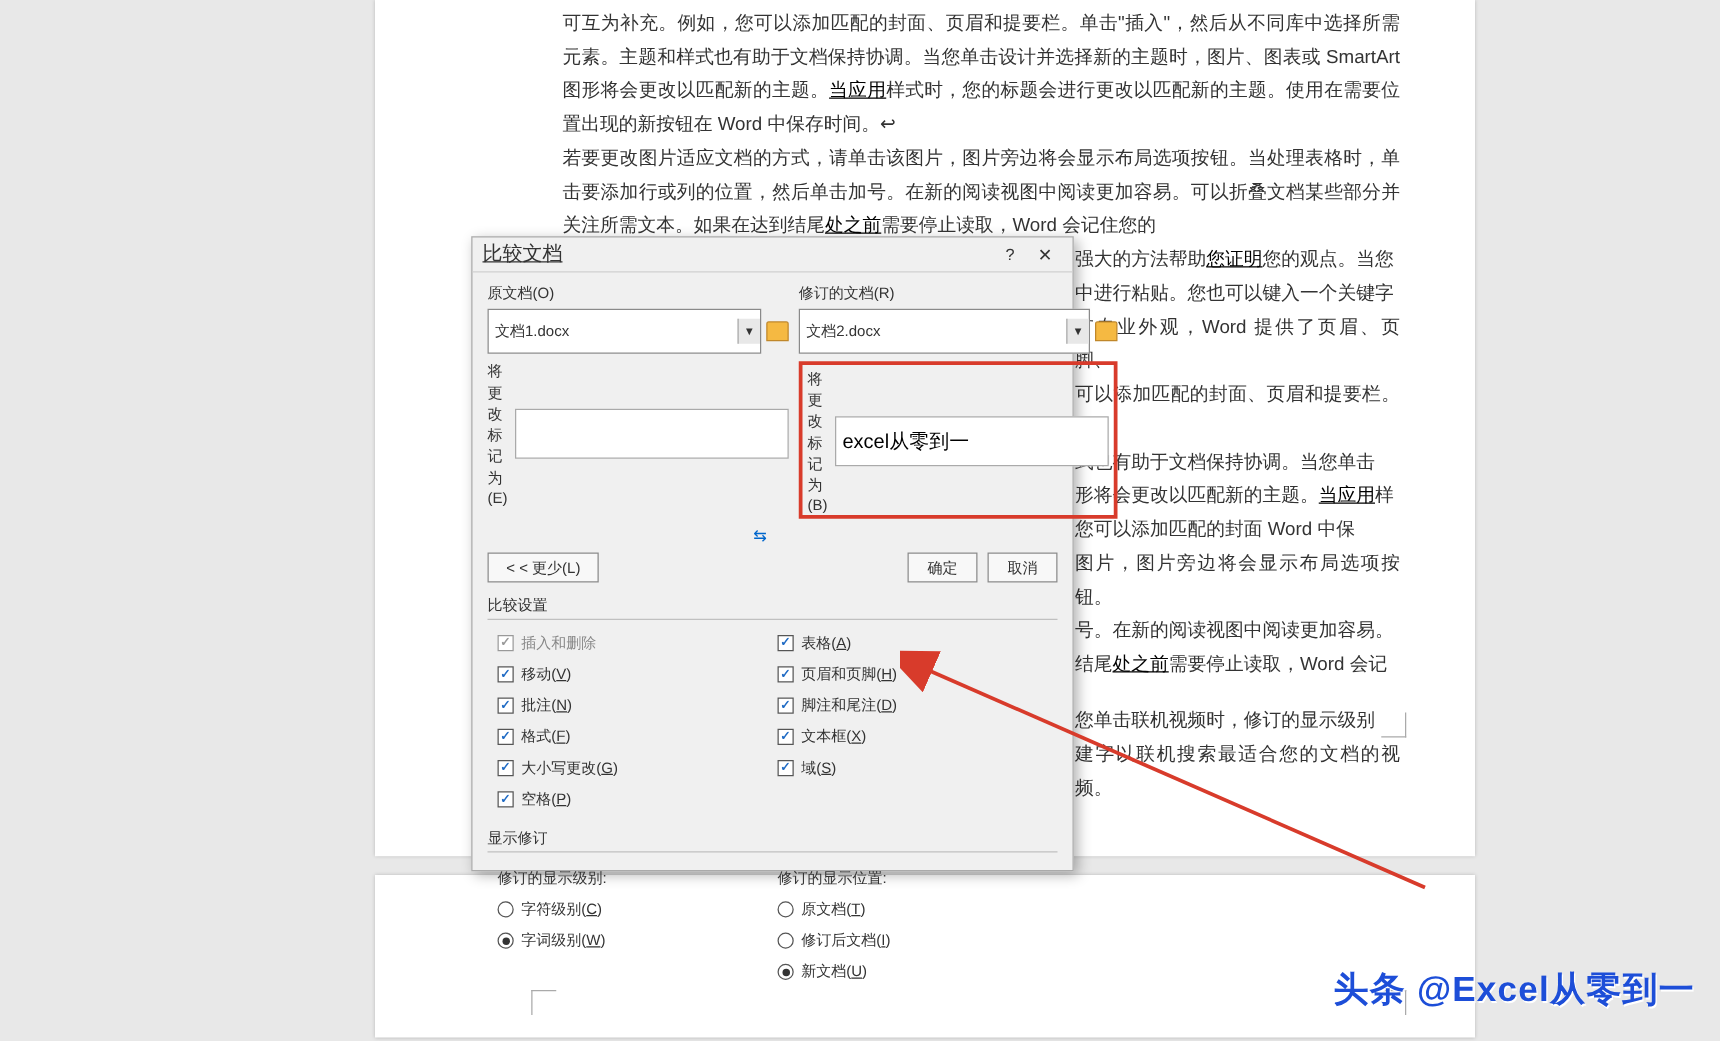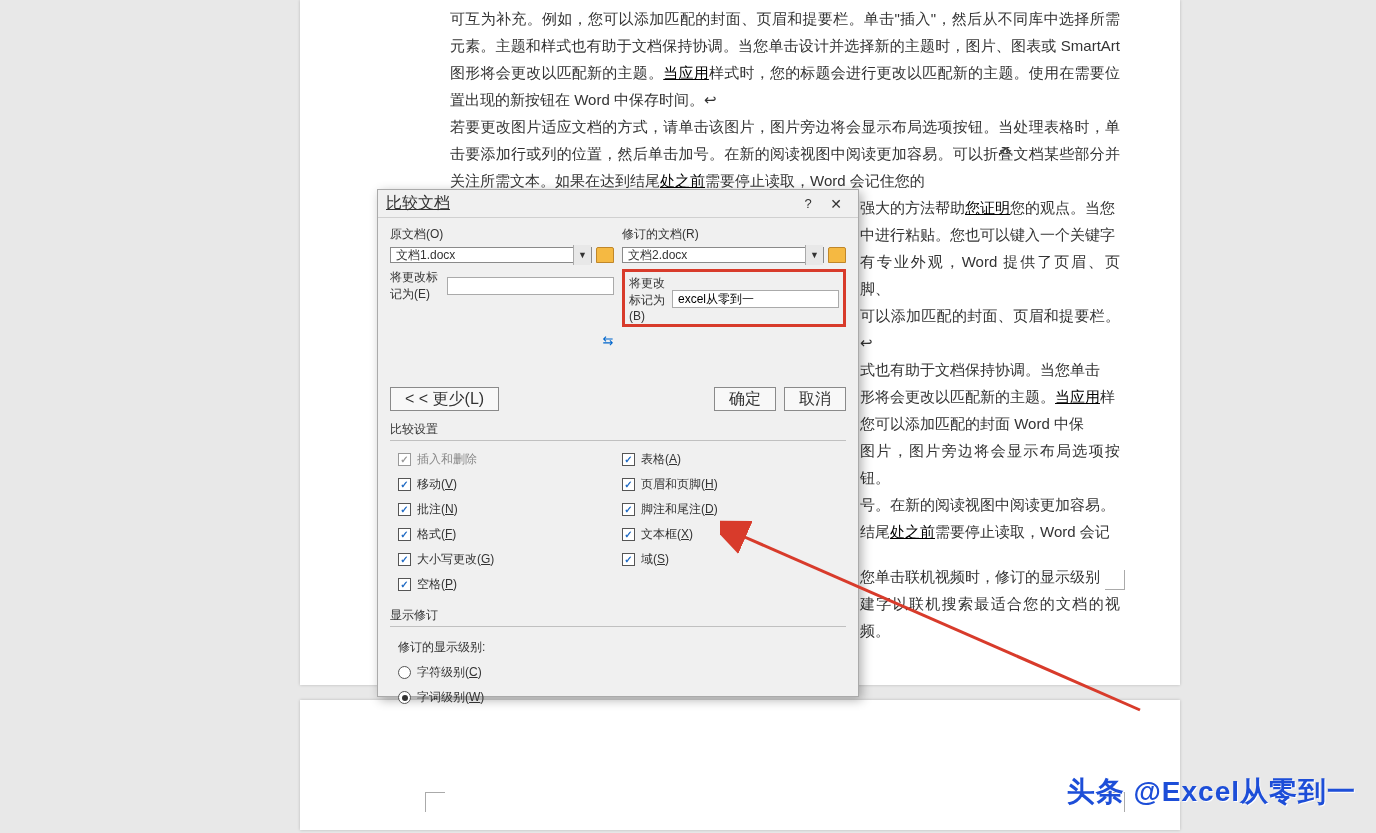--- a/index.html
+++ b/index.html
@@ -74,21 +74,21 @@
       font-size: 13px; color: #333;
     }
     .dlg-close { font-size: 14px; }
     .dlg-body { padding: 8px 12px 8px 12px; }
     .row2 { display: flex; gap: 8px; }
     .col { flex: 1; }
     .lbl { margin-bottom: 4px; display: block; font-size: 12px; }
     .combo-wrap { display: flex; align-items: center; gap: 4px; margin-bottom: 6px; }
     .combo {
       flex: 1;
-      height: 16px;
+      height: 36px;
       display: flex;
       align-items: center;
       background: #fff;
       border: 1px solid #8a8a8a;
     }
     .combo-val { flex: 1; padding: 0 5px; font-size: 12px; }
     .combo-btn {
       width: 18px; height: 20px;
       background: #e8e8e8;
       border-left: 1px solid #aaa;
@@ -98,25 +98,25 @@
     .folder-icon {
       width: 18px; height: 16px;
       background: #f5b942;
       border-radius: 2px 2px 0 0;
       border: 1px solid #c0872a;
       position: relative;
     }
     .label-row { display: flex; align-items: center; gap: 6px; margin-top: 4px; }
     .label-row .lbl2 { font-size: 12px; }
     .txtbox {
-      flex: 1; height: 18px;
+      flex: 1; height: 40px;
       border: 1px solid #aaa;
       background: #fff;
       padding: 0 5px;
-      font-size: 12px;
+      font-size: 16px;
     }
     .redbox {
       border: 3px solid #d83b2b;
       padding: 3px 4px 1px 4px;
       margin-top: 2px;
     }
     .swap-arrow {
       text-align: center;
       color: #0066cc;
       font-size: 13px;
@@ -128,23 +128,22 @@
       display: flex;
       align-items: center;
       gap: 8px;
     }
     .btn {
       height: 24px;
       padding: 0 14px;
       border: 1px solid #8a8a8a;
       background: #f8f8f8;
       display: flex; align-items: center; justify-content: center;
-      font-size: 16px;
+      font-size: 12px;
       min-width: 56px;
-      margin-top: 33px;
     }
     .btn-less { min-width: 66px; }
     .spacer { flex: 1; }
     .section-title {
       font-size: 12px;
       margin: 10px 0 6px 0;
       padding-bottom: 2px;
       border-bottom: 1px solid #c0c0c0;
     }
     .settings { padding-left: 8px; }
@@ -348,20 +347,37 @@
               <div class="rad-row">
                 <div class="rad"></div>
                 <span>字符级别(<span class="u">C</span>)</span>
               </div>
               <div class="rad-row">
                 <div class="rad checked"></div>
                 <span>字词级别(<span class="u">W</span>)</span>
               </div>
             </div>
         </div>
+        <div class="settings-col">
+          <div class="subhead">修订的显示位置:</div>
+          <div id="radios-location">
+              <div class="rad-row">
+                <div class="rad"></div>
+                <span>原文档(<span class="u">T</span>)</span>
+              </div>
+              <div class="rad-row">
+                <div class="rad"></div>
+                <span>修订后文档(<span class="u">I</span>)</span>
+              </div>
+              <div class="rad-row">
+                <div class="rad checked"></div>
+                <span>新文档(<span class="u">U</span>)</span>
+              </div>
+            </div>
+        </div>
       </div>
     </div>
   </div>
 </div>
 
 <svg class="arrow" width="500" height="220">
   <defs>
     <marker id="ah" markerWidth="14" markerHeight="14" refX="2" refY="6" orient="auto">
       <path d="M0,0 L0,12 L14,6 z" fill="#d83b2b"></path>
     </marker>

